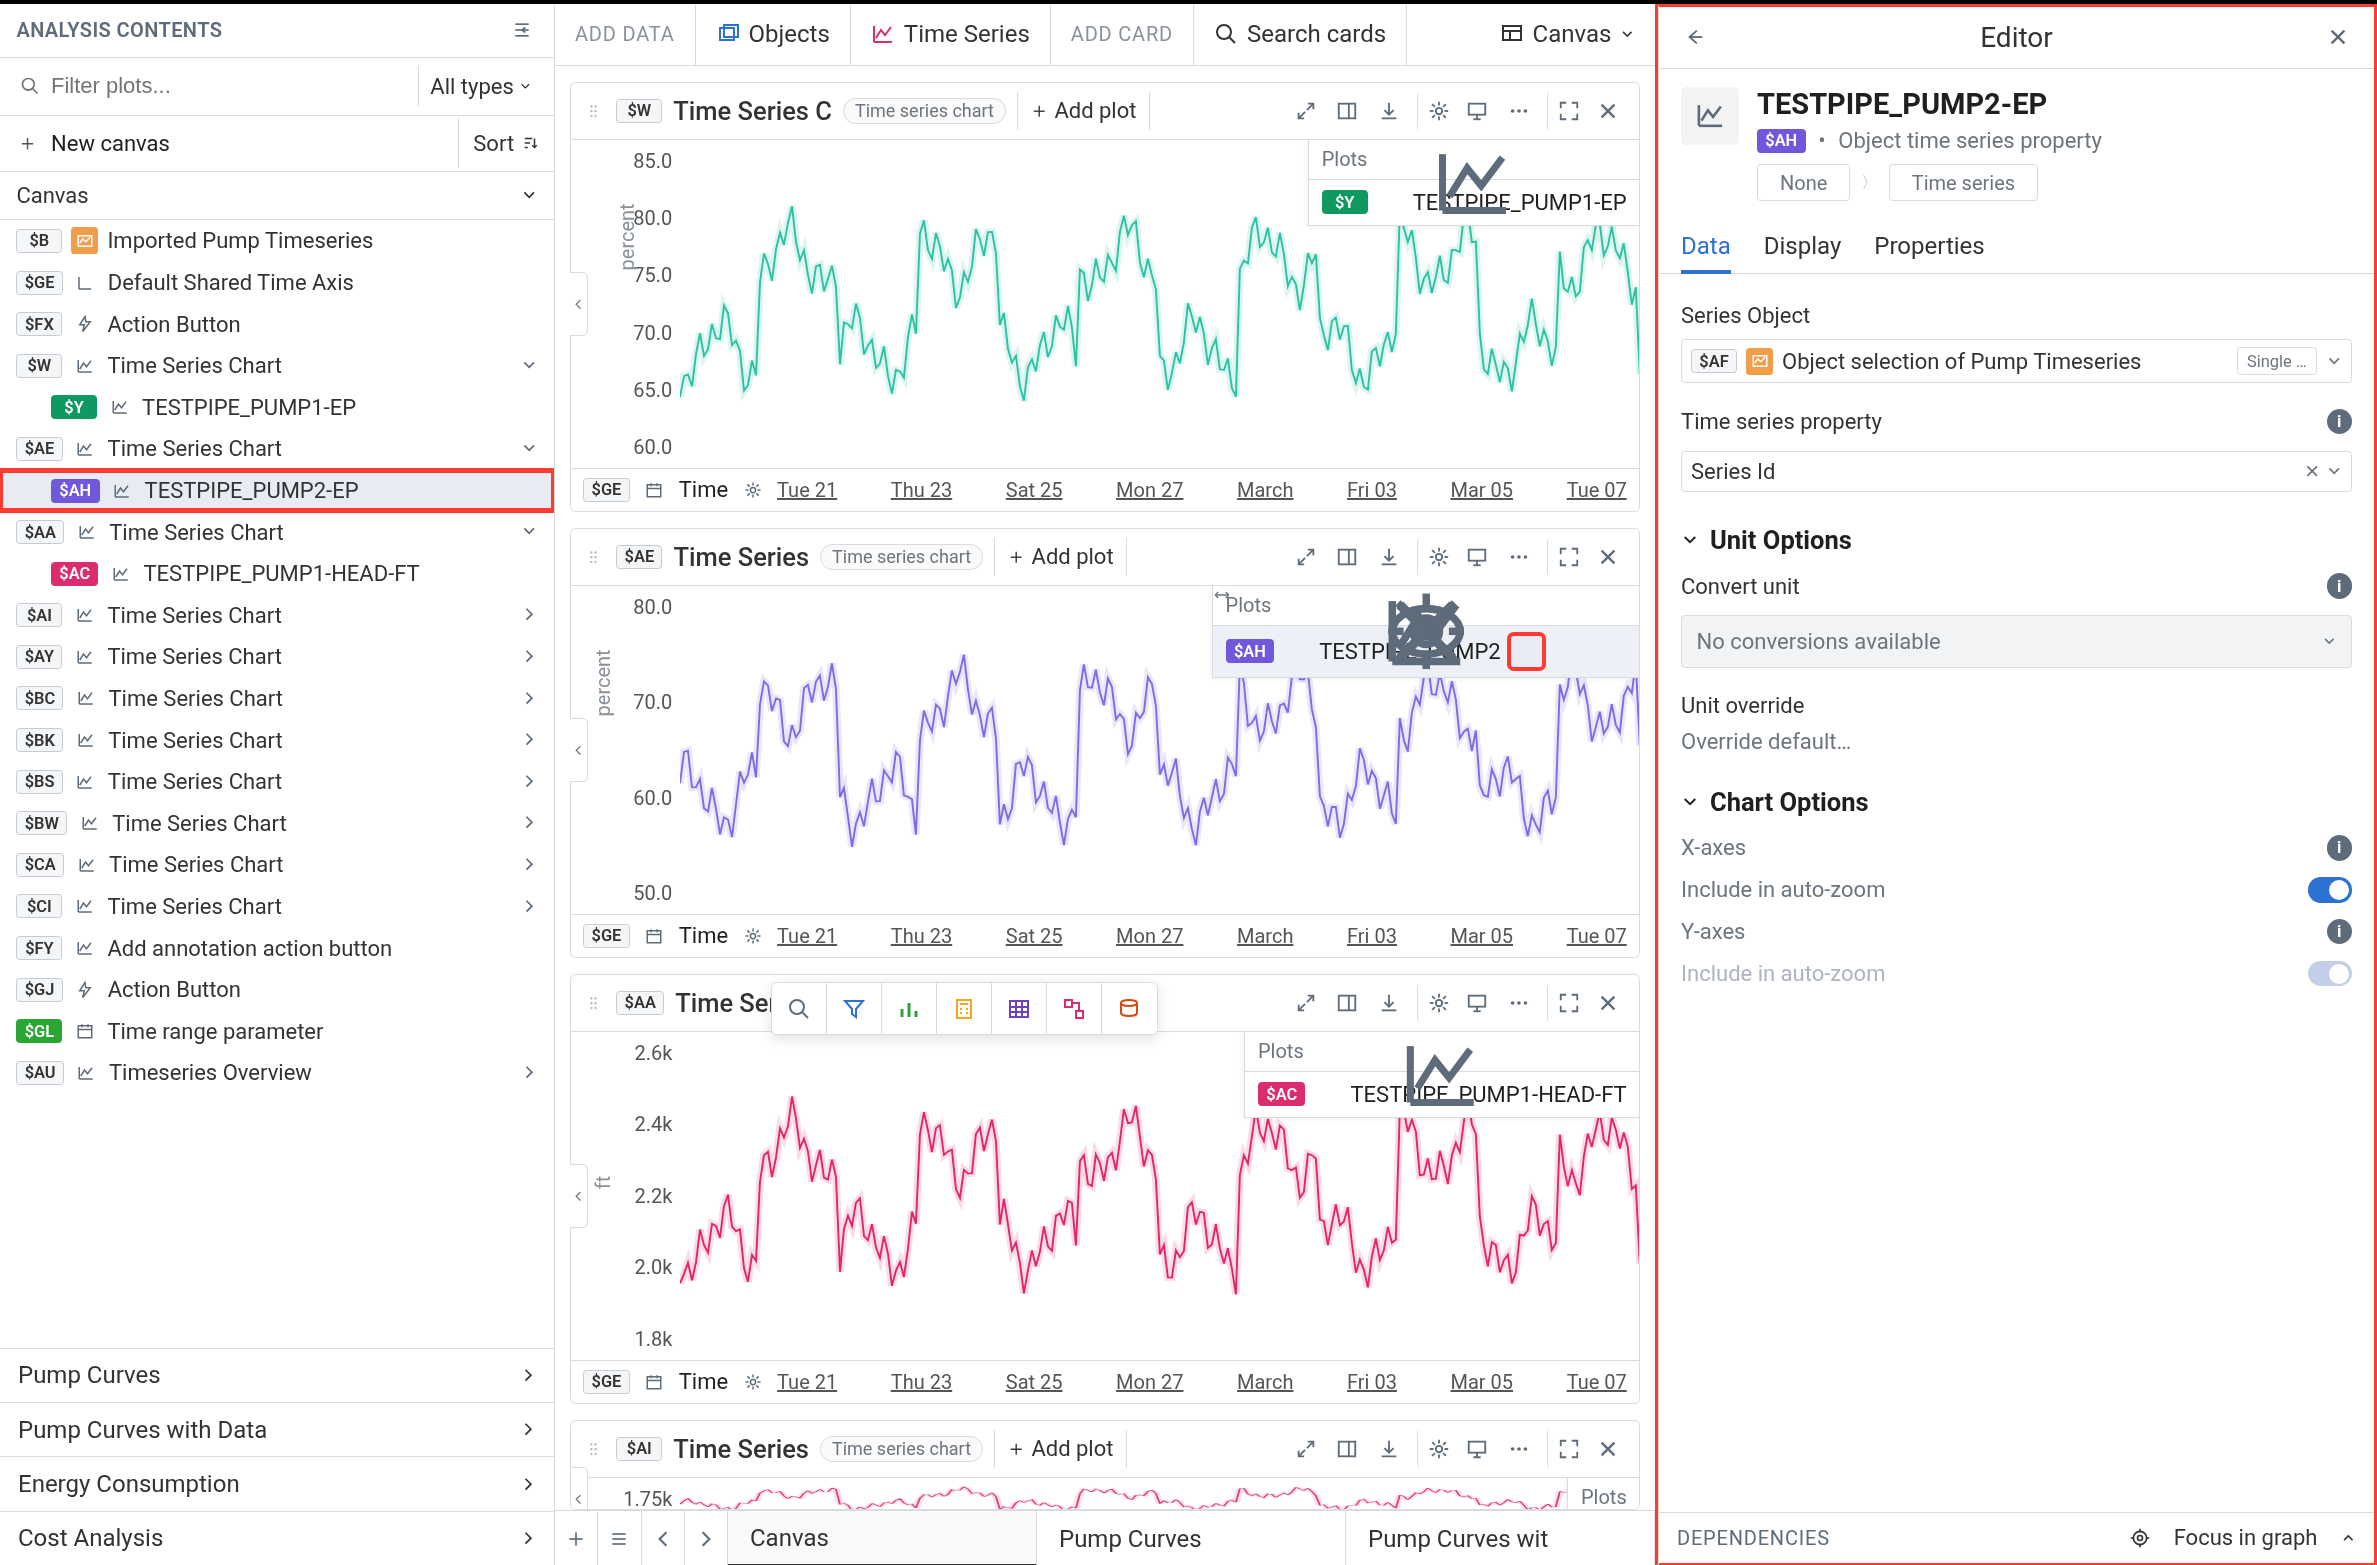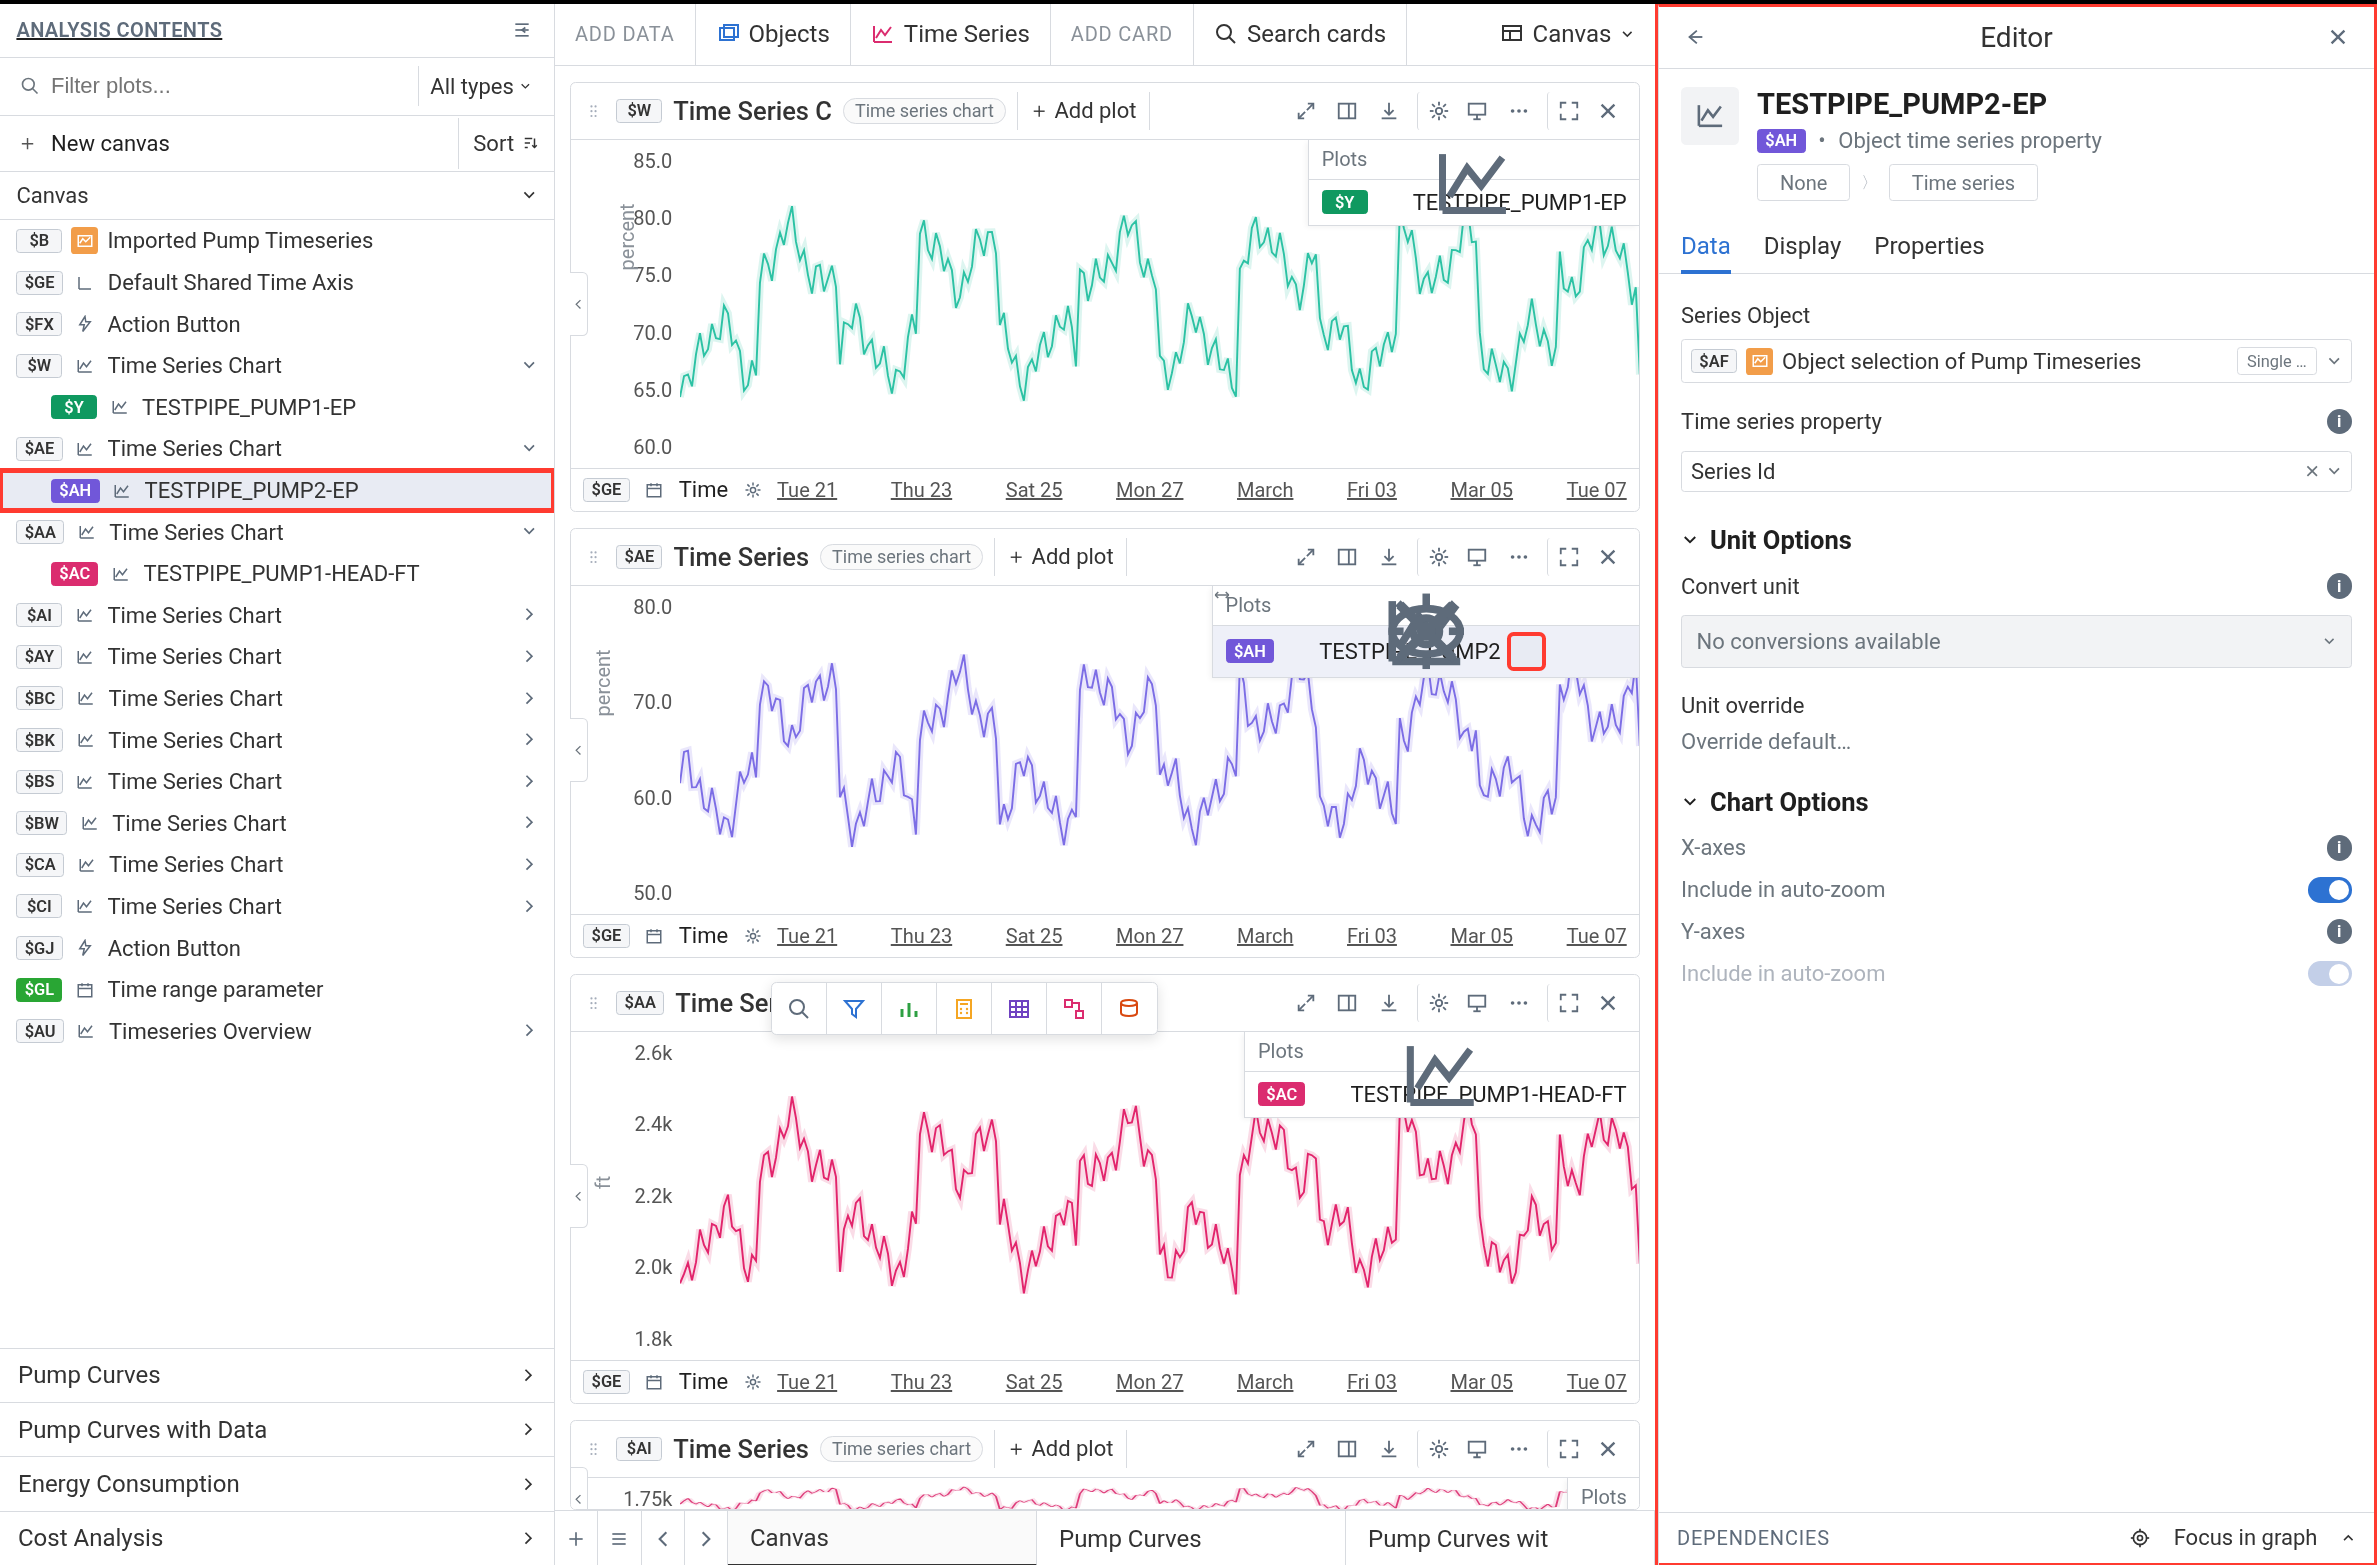--- a/index.html
+++ b/index.html
@@ -22,21 +22,21 @@
   *{box-sizing:border-box;}
   html,body{margin:0;padding:0;height:100%;font-family:-apple-system,BlinkMacSystemFont,"Segoe UI",Roboto,Helvetica,Arial,sans-serif;font-size:12px;color:var(--text);background:#fff;}
   body{display:flex;flex-direction:column;width:2377px;height:1566px;transform-origin:top left;}
   .topbar{height:3.6px;background:#000;}
   .app{flex:1;display:flex;min-height:0;}
   .sidebar{width:555px;border-right:0.9px solid var(--border);display:flex;flex-direction:column;min-height:0;}
   .main{flex:1;display:flex;flex-direction:column;min-width:0;border-right:3.6px solid var(--highlightRed);}
   .editor{width:719px;display:flex;flex-direction:column;min-height:0;border-left:0.9px solid var(--border);border-top:3.6px solid var(--highlightRed);border-right:3.6px solid var(--highlightRed);}
   
   
-  .sb-header{display:flex;align-items:center;justify-content:space-between;padding:11px 16.4px;border-bottom:0.9px solid var(--border);text-decoration:underline;}
+  .sb-header{display:flex;align-items:center;justify-content:space-between;padding:11px 16.4px;border-bottom:0.9px solid var(--border);}
   .sb-title{font-size:20px;font-weight:600;color:#5e6b7a;letter-spacing:.02em;}
   .sb-collapse{width:31px;height:31px;display:flex;align-items:center;justify-content:center;border-radius:3.6px;cursor:pointer;color:#5e6b7a;}
   .sb-collapse svg{width:20px;height:20px;}
   
   .sb-filter{display:flex;align-items:center;padding:7.3px 11px;border-bottom:0.9px solid var(--border);gap:7.3px;}
   .sb-filter .search{flex:1;display:flex;align-items:center;gap:9px;color:#6c757d;padding:7.3px 9px;border-radius:3.6px;}
   .sb-filter .search svg{width:20px;height:20px;color:#6c757d;}
   .sb-filter .search input{border:none;outline:none;flex:1;font-size:22px;color:#333;background:transparent;}
   .sb-filter .types{display:flex;align-items:center;gap:5.5px;padding:7.3px 11px;border-left:0.9px solid var(--border);font-size:22px;color:#333;}
   .sb-filter .types svg{width:12.7px;height:12.7px;}
@@ -581,20 +581,29 @@
           <span class="tag small ">$CI</span>
           <span class="iconbox plain">
             <svg viewBox="0 0 24 24">
               <use href="#i-chart"></use>
             </svg>
           </span>
           <span>Time Series Chart</span>
           <span class="expand"><svg viewBox="0 0 24 24">
               <use href="#i-chev-right"></use>
             </svg></span>
+        </div>
+        <div class="titem">
+          <span class="tag small ">$FY</span>
+          <span class="iconbox plain">
+            <svg viewBox="0 0 24 24">
+              <use href="#i-chart"></use>
+            </svg>
+          </span>
+          <span>Add annotation action button</span>
         </div>
         <div class="titem">
           <span class="tag small ">$GJ</span>
           <span class="iconbox plain">
             <svg viewBox="0 0 24 24">
               <use href="#i-bolt"></use>
             </svg>
           </span>
           <span>Action Button</span>
         </div>

